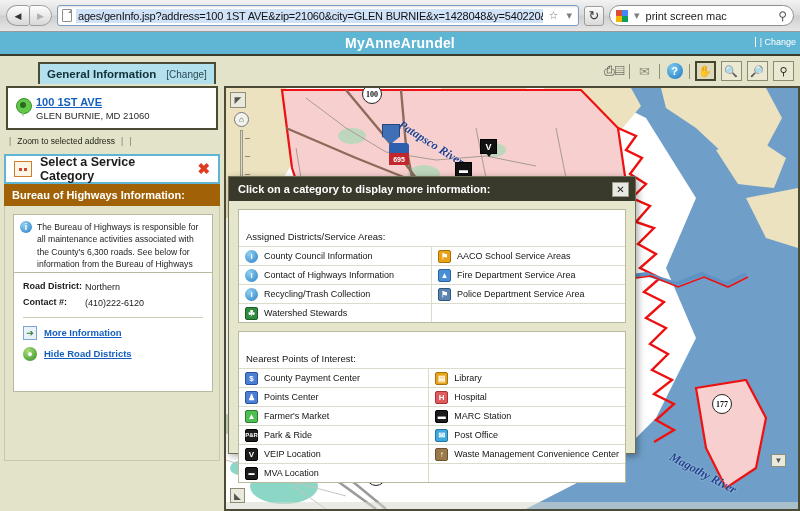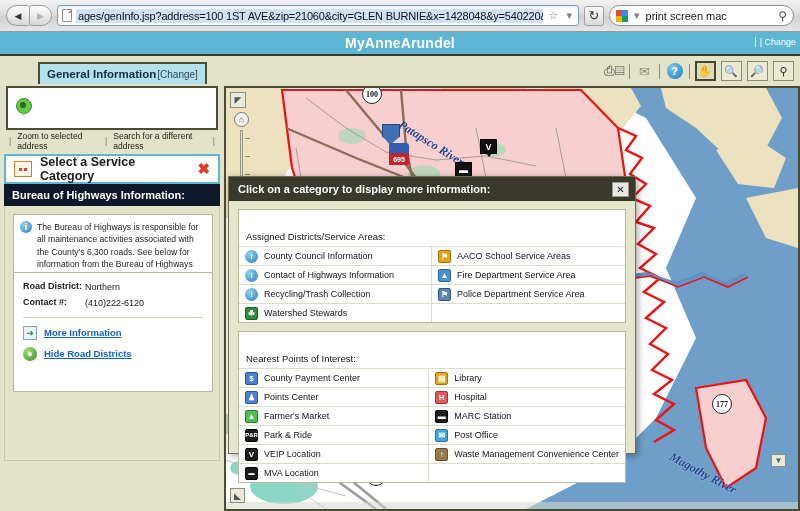--- a/index.html
+++ b/index.html
@@ -86,21 +86,21 @@
   #header-change {
     position:absolute; right:4px; top:5px; color:#ffffff; font-size:9px;
     border-left:1px solid #fff; padding-left:4px;
   }
 
   #toolbar-row { position:absolute; left:0; top:26px; width:800px; height:28px; background:#e3e3c9; }
 
   #tab-general {
     position:absolute; left:38px; top:4px; height:22px;
     background:#b2e0ec; border:2px solid #4b4b36; border-bottom:none;
-    display:flex; align-items:center; gap:1px; padding:0 7px;
+    display:flex; align-items:center; gap:10px; padding:0 7px;
   }
   #tab-general-label { font-size:11.5px; font-weight:bold; color:#12303a; }
   #tab-change { font-size:10px; color:#2b4a55; }
 
   #tool-icons { position:absolute; right:6px; top:3px; display:flex; align-items:center; gap:5px; }
   .tsep { width:1px; height:15px; background:#8f8f72; }
   .ticon { width:19px; height:19px; display:flex; align-items:center; justify-content:center; font-size:13px; color:#3a3a3a; }
   .tbox {
     width:21px; height:20px; border:1px solid #8b8b72; background:#ece9d3;
     display:flex; align-items:center; justify-content:center; font-size:11px; color:#333;
@@ -155,21 +155,21 @@
   #panel-title-icon {
     width:18px; height:16px; border:1px solid #cf7d2f; background:#fdf6e6; flex:none;
     display:flex; align-items:center; justify-content:center; gap:2px;
   }
   #panel-title-icon i { width:3px; height:3px; background:#d04a2a; display:block; }
   #panel-title { flex:1 1 auto; font-size:12.5px; font-weight:bold; color:#1b1b1b; }
   #panel-close { color:#e03b20; font-size:15px; font-weight:bold; }
 
   #section-header {
     position:absolute; left:4px; top:98px; width:216px; height:22px;
-    background:#0f172a; color:#ffffff; font-size:11px; font-weight:bold;
+    background:#a16207; color:#ffffff; font-size:11px; font-weight:bold;
     display:flex; align-items:center; padding:0 8px;
   }
 
   #info-body { position:absolute; left:4px; top:120px; width:216px; height:255px; background:#e3e3c9; border:1px solid #c8c8ab; border-top:none; }
 
   #info-note {
     position:absolute; left:8px; top:8px; width:200px;
     background:#ffffff; border:1px solid #b9b9a0;
     display:flex; gap:5px; padding:6px 6px;
   }
@@ -367,27 +367,30 @@
       <div class="tbox">⚲</div>
     </div>
   </div>
 
   <div id="left-panel">
 
     <div id="address-box">
       <div class="pin">
           <span></span>
         </div>
+      <div>
+        <div id="addr-line1">100 1ST AVE</div>
+        <div id="addr-line2">GLEN BURNIE, MD 21060</div>
+      </div>
     </div>
 
     <div id="address-actions">
       <span class="sep">|</span>
       <span class="btn">Zoom to selected address</span>
       <span class="sep">|</span>
-      <span class="btn">Search for a different address</span>
       <span class="sep">|</span>
     </div>
 
     <div id="panel-title-bar">
       <div id="panel-title-icon">
           <i></i>
           <i></i>
         </div>
       <div id="panel-title">Select a Service Category</div>
       <div id="panel-close">✖</div>

